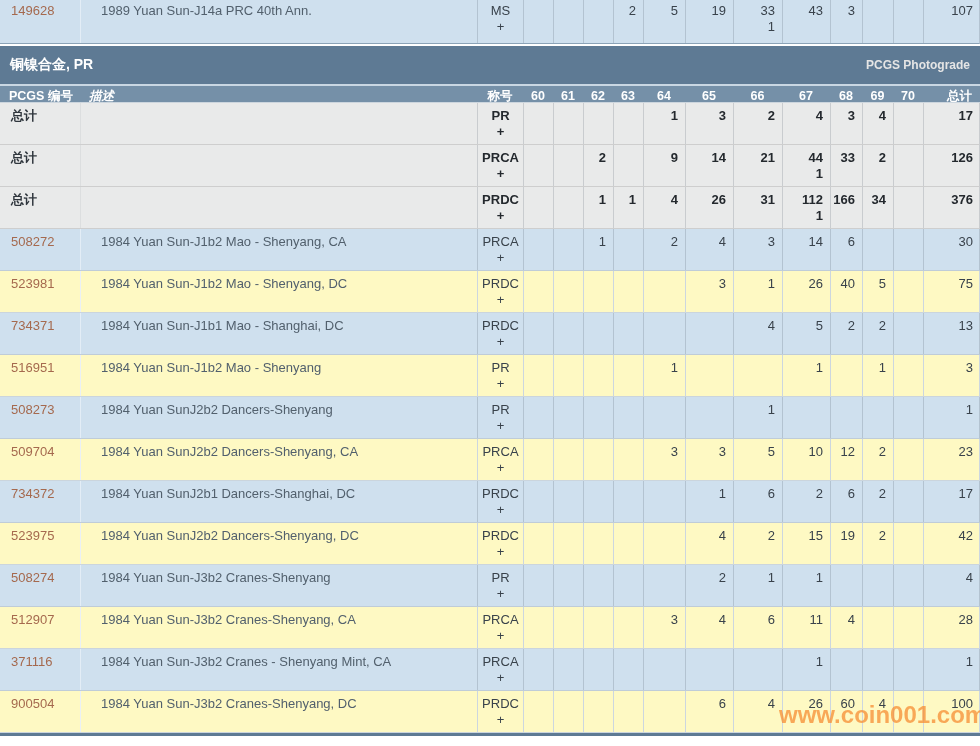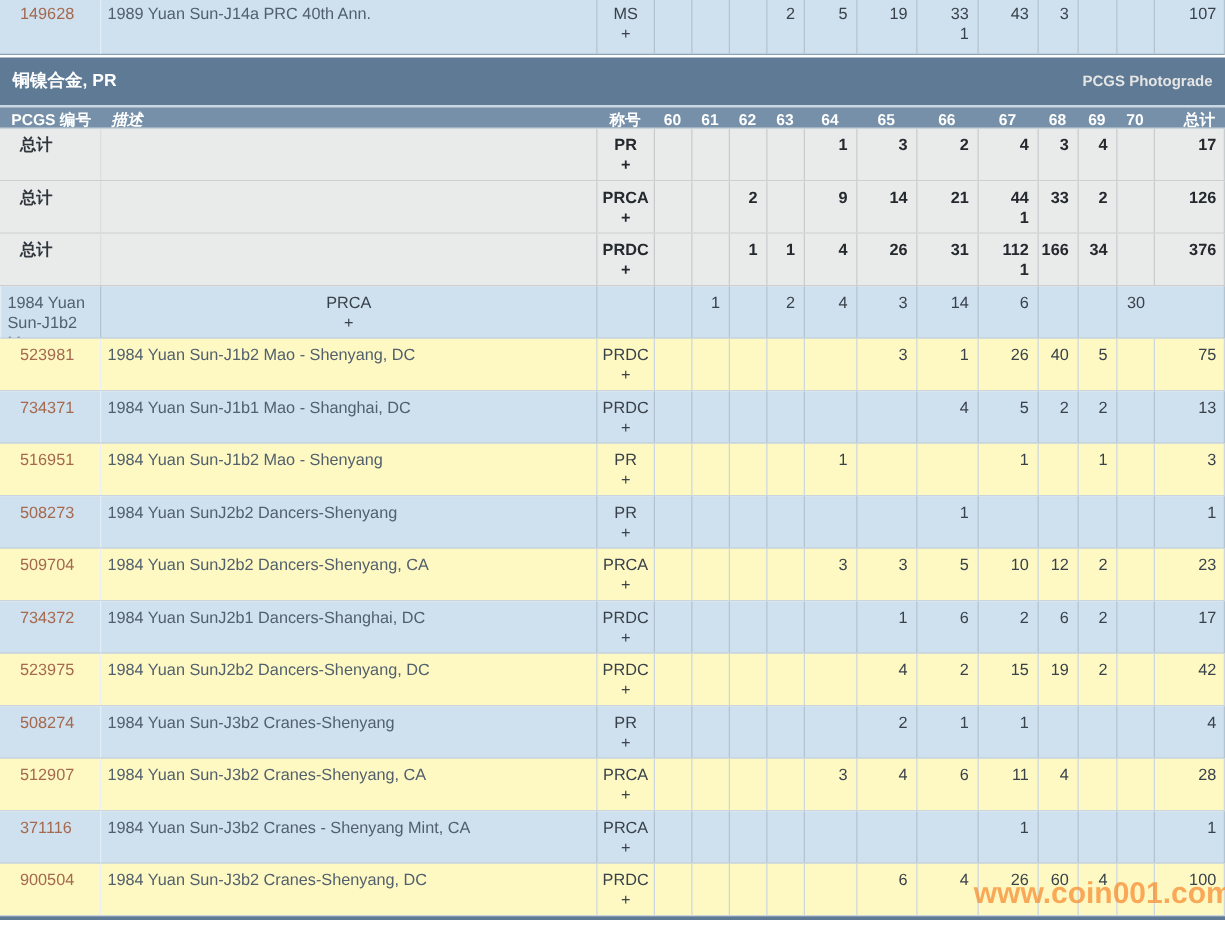--- a/index.html
+++ b/index.html
@@ -17,22 +17,22 @@
   .row{height:42px;font-size:13px;line-height:16px;}
   .row.blue{background:#cfe0ee;--vl:#b3c3d1;--sep:#e3edf6;border-bottom:1px solid #bfccd8;}
   .row.white{background:#fef9c3;--vl:#ccd6df;--sep:#eaf0f5;border-bottom:1px solid #cbd5dd;}
   .row.gray{background:#e9eaea;--vl:#c9cccf;--sep:#dcdedf;border-bottom:1px solid #cecece;}
   .row.partial{height:44px;border-bottom:1px solid #8ba3b7;margin-bottom:2px;}
   .row{border-right:1px solid var(--vl);}
   .cell{box-sizing:border-box;padding-top:5px;overflow:hidden;}
   .partial .cell{padding-top:3px;}
   .vline{border-left:1px solid var(--vl);}
   .sep-light{border-left:1px solid var(--sep);}
-  .id-cell{padding-left:16px;}
-  .desc-cell{padding-left:5px;color:#52606d;}
+  .id-cell{padding-left:11px;}
+  .desc-cell{padding-left:20px;color:#52606d;}
   .grade-cell{text-align:center;color:#39424b;}
   .num{text-align:right;padding-right:7px;color:#39424b;}
   .pcgs-link{color:#a5694e;cursor:pointer;}
   .total-label{color:#2f363d;font-weight:bold;}
   .gray .num,.gray .grade-cell{font-weight:bold;color:#24292e;}
   
   .section-bar{
     height:38px;background:#5e7a94;display:flex;align-items:center;
     justify-content:space-between;padding:0 10px;box-sizing:border-box;width:980px;
   }
@@ -225,20 +225,21 @@
       </div>
       <div class="cell num vline">
         <div>34</div>
       </div>
       <div class="cell num vline"></div>
       <div class="cell num vline">
         <div>376</div>
       </div>
     </div>
     <div class="grid row blue">
+      <div class="cell id-cell"><span class="pcgs-link">508272</span></div>
       <div class="cell desc-cell sep-light"><span>1984 Yuan Sun-J1b2 Mao - Shenyang, CA</span></div>
       <div class="cell grade-cell vline">
         <div>PRCA</div>
         <div>+</div>
       </div>
       <div class="cell num vline"></div>
       <div class="cell num vline"></div>
       <div class="cell num vline">
         <div>1</div>
       </div>

